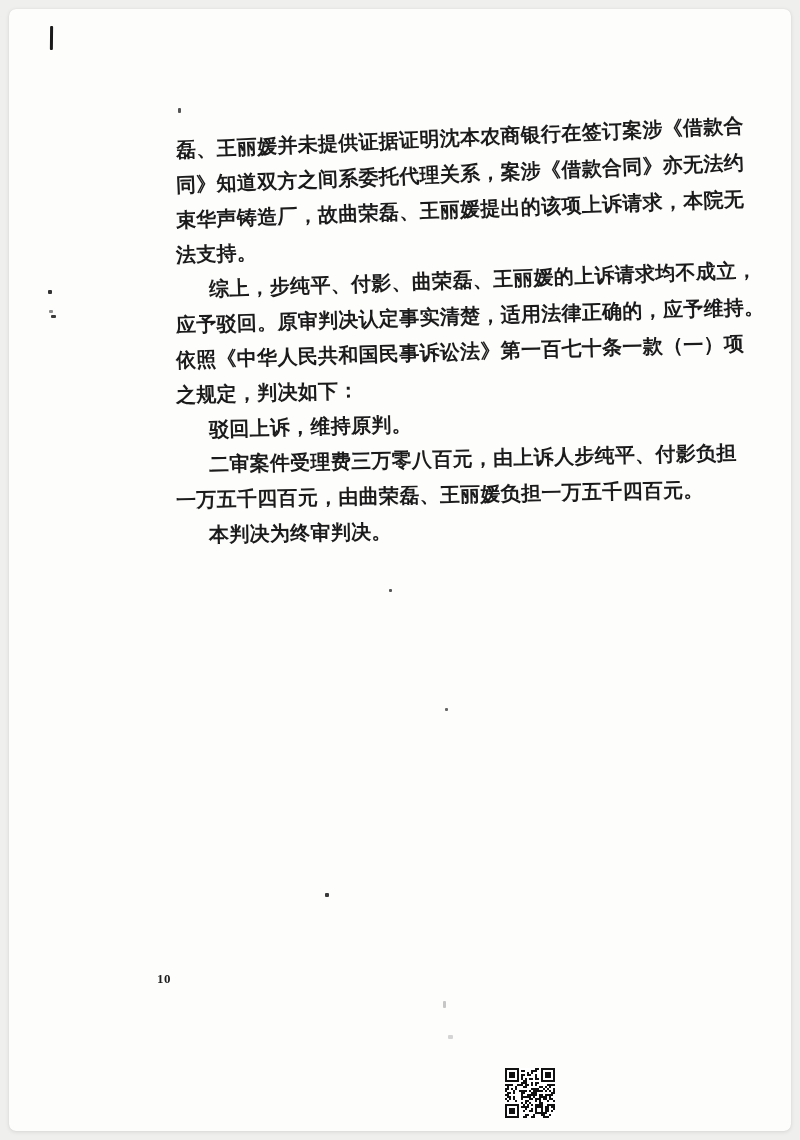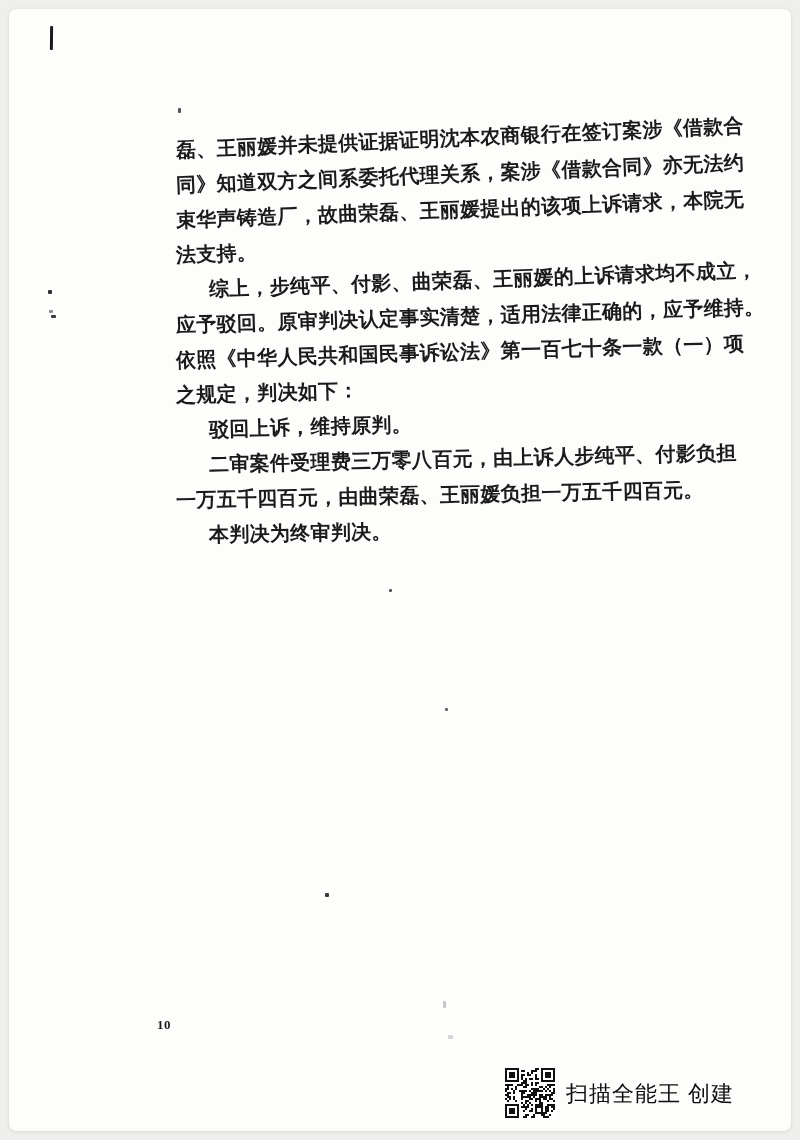--- a/index.html
+++ b/index.html
@@ -59,21 +59,20 @@
   .line:nth-child(10) { transform: rotate(-1.30deg); }
   .line:nth-child(11) { transform: rotate(-1.15deg); }
   .line:nth-child(12) { transform: rotate(-1.00deg); }
   .page-number {
     position: absolute;
     left: 148px; top: 962px;
     font-size: 13px;
     font-weight: 700;
     color: #1d1d1d;
     letter-spacing: 0.5px;
-    margin-top: 46px;
   }
   .footer {
     position: absolute;
     left: 496px; top: 1059px;
     display: flex;
     align-items: center;
     gap: 11px;
   }
   .qr { width: 50px; height: 50px; display: block; }
   .wm-text {
@@ -325,16 +324,15 @@
         <rect x="19" y="23" width="1" height="1" fill="#111"></rect>
         <rect x="22" y="23" width="1" height="1" fill="#111"></rect>
         <rect x="9" y="24" width="1" height="1" fill="#111"></rect>
         <rect x="10" y="24" width="1" height="1" fill="#111"></rect>
         <rect x="13" y="24" width="1" height="1" fill="#111"></rect>
         <rect x="14" y="24" width="1" height="1" fill="#111"></rect>
         <rect x="19" y="24" width="1" height="1" fill="#111"></rect>
         <rect x="20" y="24" width="1" height="1" fill="#111"></rect>
         <rect x="21" y="24" width="1" height="1" fill="#111"></rect>
       </svg>
-    <span class="wm-text">扫描全能王 创建</span>
   </div>
 
 </div>
 
 </body></html>

